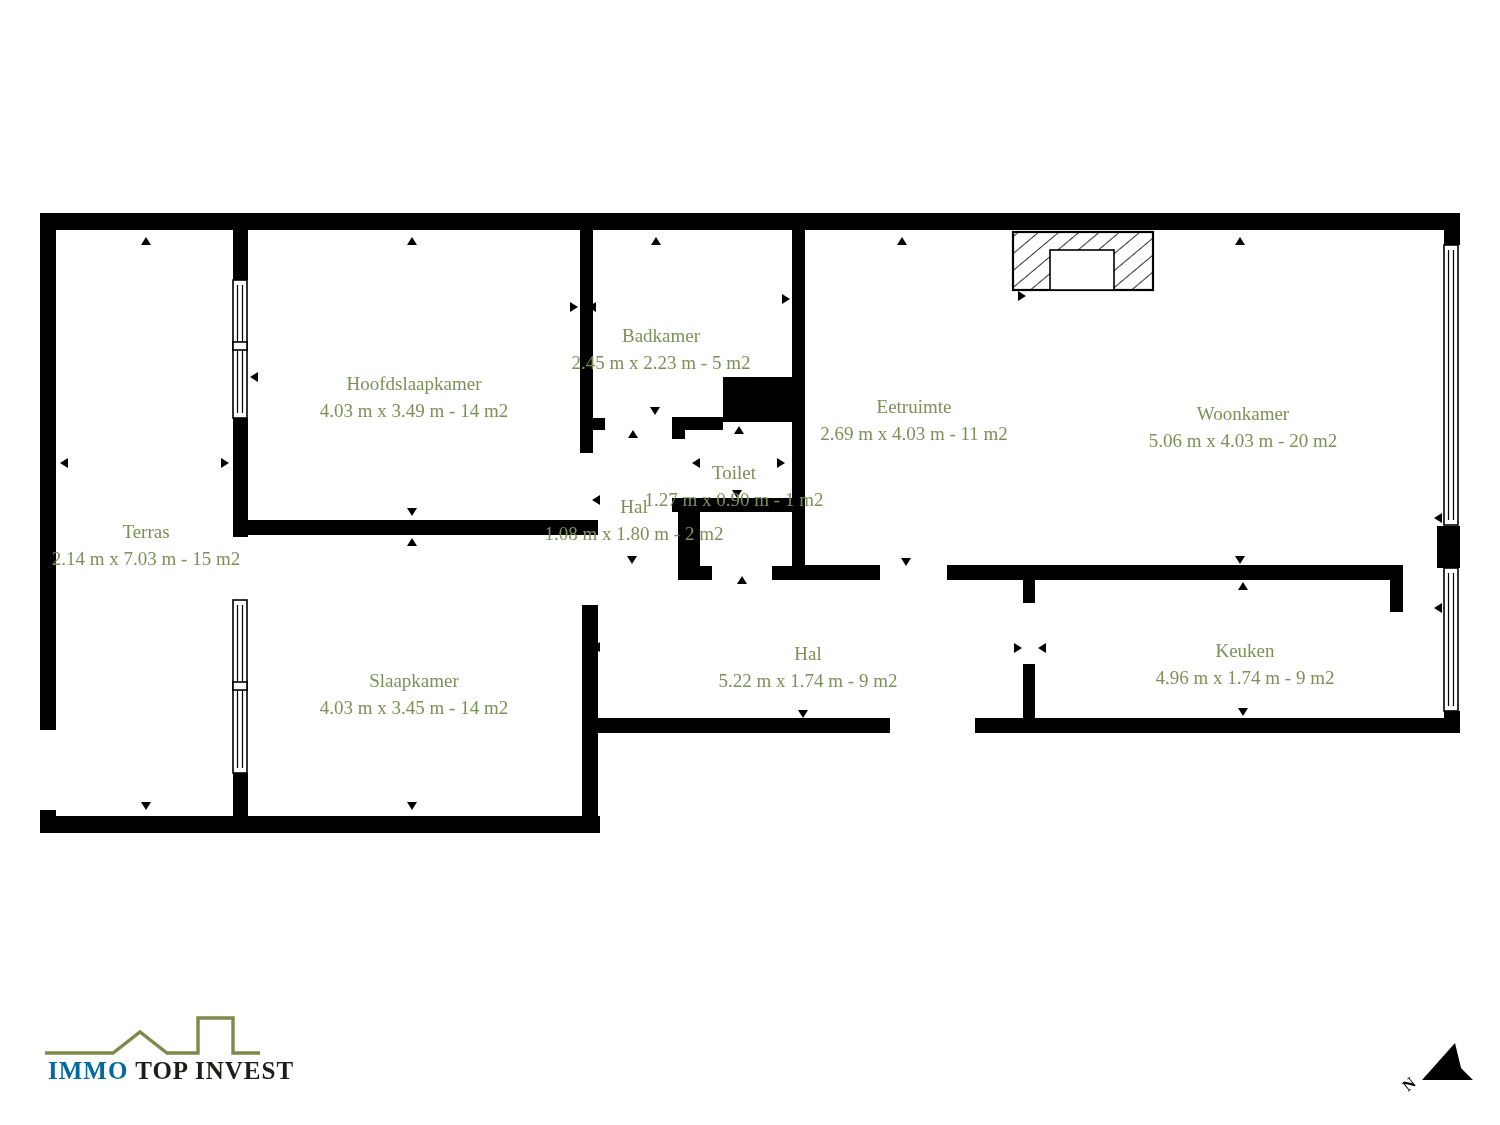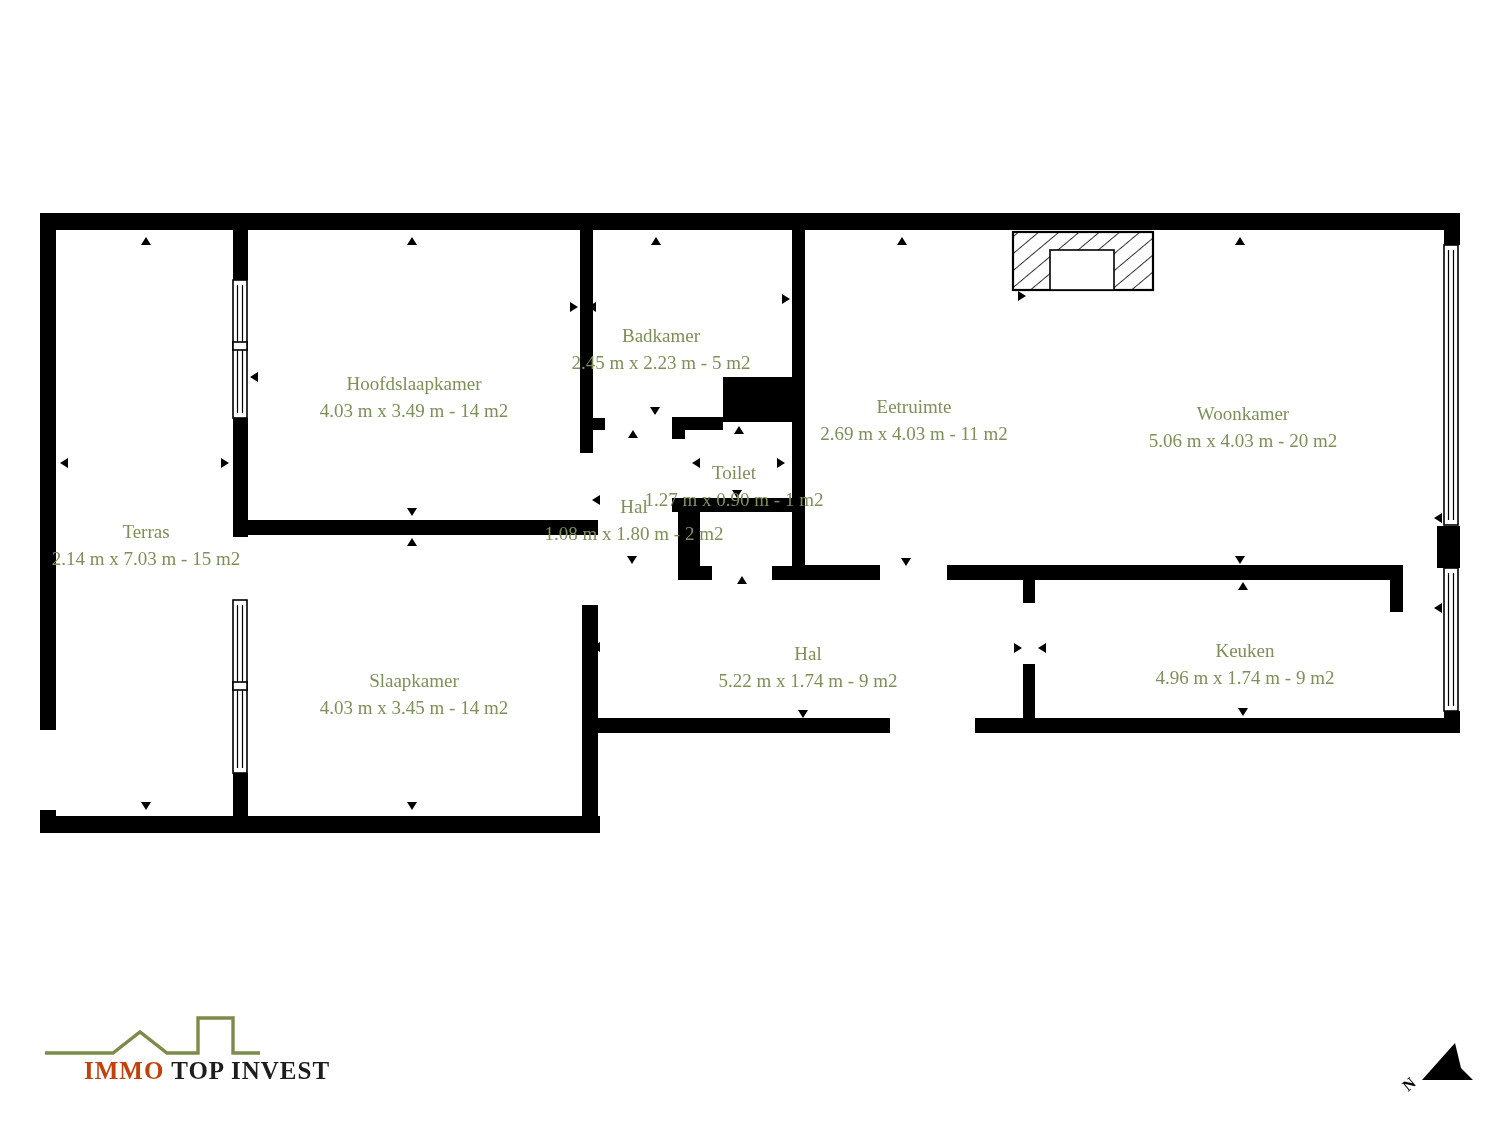--- a/index.html
+++ b/index.html
@@ -8,21 +8,21 @@
   svg text{font-family:"Liberation Serif", serif;}
   .room-name,.room-dims{fill:#7d9057;font-size:19px;}
   .wall{fill:#000;}
   .win{fill:#fff;stroke:#000;stroke-width:1.6;}
   .rail{stroke:#000;stroke-width:1.2;}
   .marker{fill:#000;}
   #footer-disclaimer{position:absolute;left:0;right:0;top:1078px;text-align:center;
       font-size:14px;color:#1d1d1b;}
   #logo-text{position:absolute;left:48px;top:1057px;font-weight:bold;font-size:25px;
       letter-spacing:1px;color:#1d1d1b;white-space:nowrap;}
-  #logo-text .immo{color:#c2410c;margin-left:36px;}
+  #logo-text .immo{color:#0369a1;}
 </style>
 </head>
 <body>
 
 <div id="stage">
 
   <svg id="plan" width="1500" height="1125" viewBox="0 0 1500 1125" style="position:absolute;left:0;top:0;">
     <defs>
       <pattern id="hatch" patternUnits="userSpaceOnUse" width="13" height="13" patternTransform="rotate(50)">
         <line x1="0" y1="0" x2="0" y2="13" stroke="#000" stroke-width="1.6"></line>

